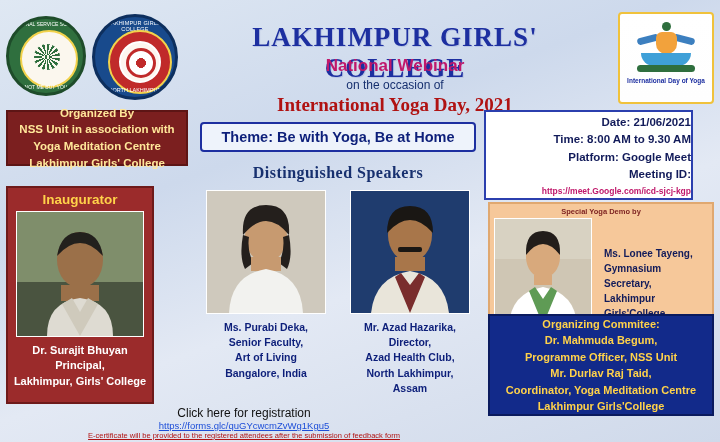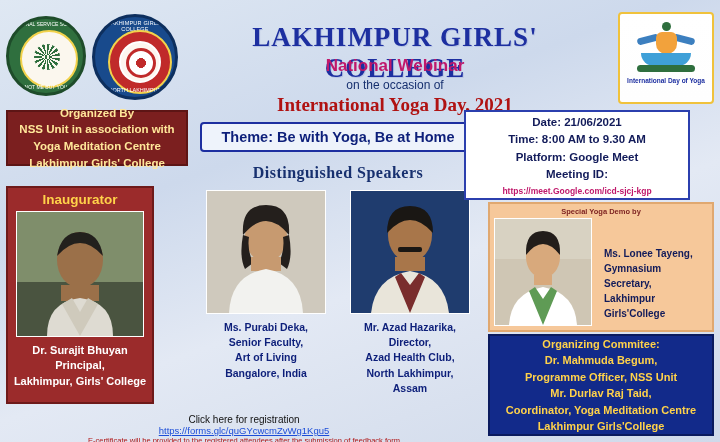--- a/index.html
+++ b/index.html
@@ -148,54 +148,54 @@
   }
   .sp.left{left:2px;}
   .sp.right{left:146px;}
   .photo.p-sp{width:118px;height:122px;}
   .sp-name{
     margin-top:6px;text-align:center;font-weight:bold;font-size:10.5px;
     color:#0d1f7a;line-height:1.45;
   }
   
   .detail-box{
-    position:absolute;left:464px;top:110px;width:226px;height:90px;
+    position:absolute;left:484px;top:110px;width:209px;height:90px;
     background:#ffffff;border:2px solid #2b3fae;box-sizing:border-box;
-    display:flex;flex-direction:column;align-items:center;justify-content:center;
+    display:flex;flex-direction:column;align-items:flex-end;justify-content:center;
     text-align:center;
   }
   .detail-line{font-weight:bold;font-size:11.5px;color:#121b5a;line-height:1.5;}
   .detail-link{font-size:8.5px;color:#c0186b;font-weight:bold;margin-top:3px;}
   .demo-box{
     position:absolute;left:488px;top:202px;width:226px;height:130px;
     background:#f6c89a;border:2px solid #e0a870;box-sizing:border-box;
     padding:3px 4px;
   }
   .demo-title{
     text-align:center;font-size:7.5px;font-weight:bold;color:#7b1f1f;margin-bottom:2px;
   }
   .demo-row{display:flex;align-items:flex-start;}
   .photo.p-demo{width:96px;height:106px;}
   .demo-cap{
     flex:1;padding-left:12px;font-size:10px;font-weight:bold;color:#121b5a;
     line-height:1.5;text-align:left;padding-top:28px;
   }
   .committee{
-    position:absolute;left:488px;top:334px;width:226px;height:102px;
+    position:absolute;left:488px;top:314px;width:226px;height:102px;
     background:#122a8a;border:2px solid #0a1a5e;box-sizing:border-box;
     display:flex;flex-direction:column;align-items:center;justify-content:center;
     text-align:center;
   }
   .committee div{color:#ffd24a;font-weight:bold;font-size:11px;line-height:1.5;}
   
   .footer{
     position:absolute;left:6px;top:406px;width:476px;height:32px;
     text-align:center;
   }
-  .f1{font-size:10px;color:#111;margin-top:8px;}
+  .f1{font-size:12px;color:#111;}
   .f2{font-size:9.5px;color:#1d4ed8;text-decoration:underline;}
   .f3{font-size:7.5px;color:#b01212;text-decoration:underline;}
 </style>
 </head>
 <body>
 
 <div class="poster">
 
   <div class="header">
 

